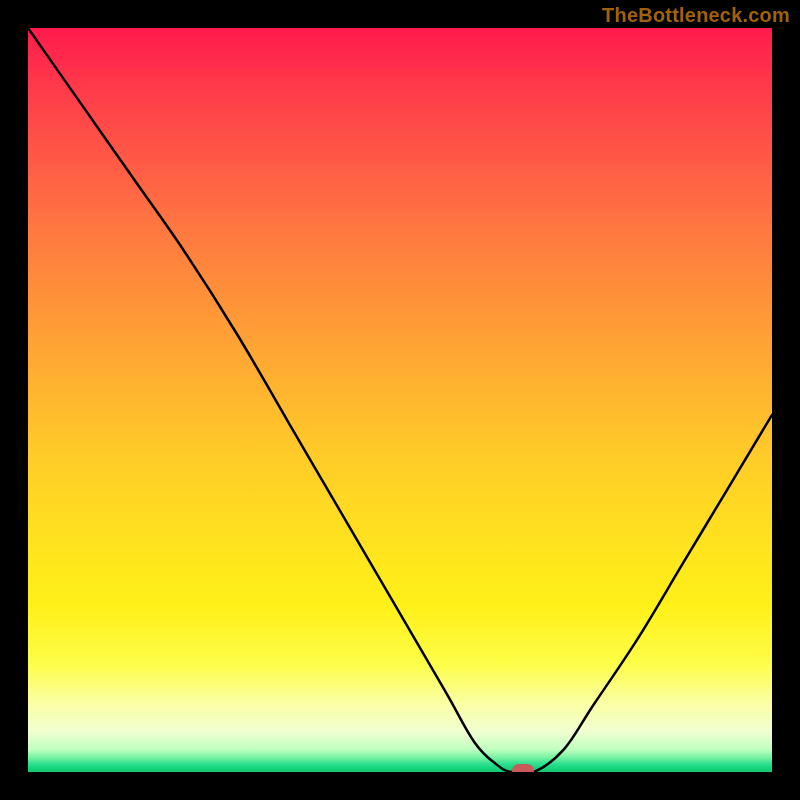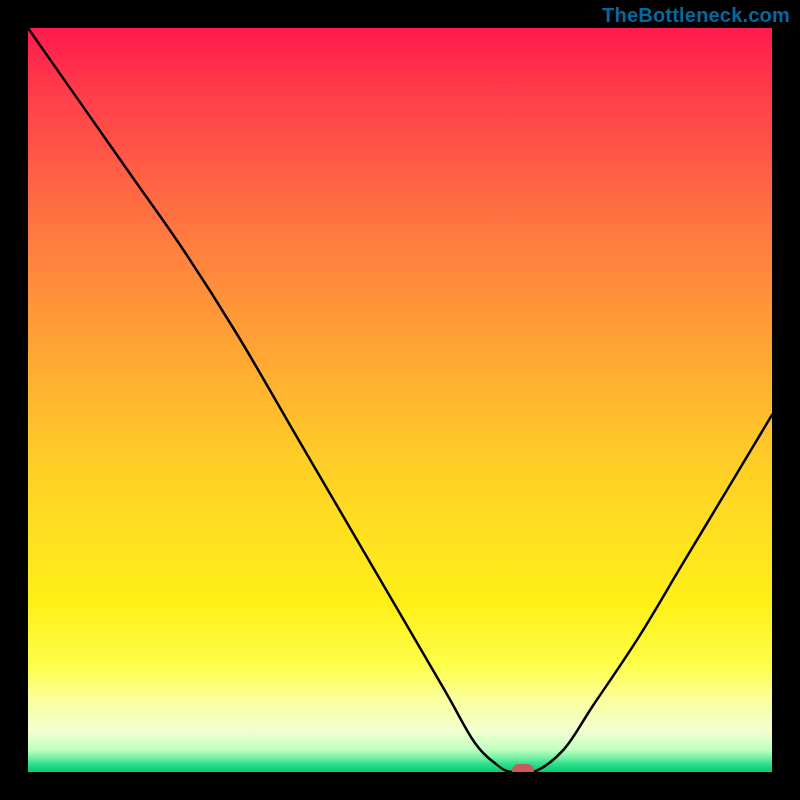--- a/index.html
+++ b/index.html
@@ -79,21 +79,21 @@
     background: #c85a5a;
     border-radius: 7px;
   }
   .watermark {
     position: absolute;
     top: 4px;
     right: 10px;
     font-family: Arial, Helvetica, sans-serif;
     font-size: 20px;
     font-weight: bold;
-    color: #0369a1;
+    color: #a16207;
     letter-spacing: 0.2px;
     user-select: none;
   }
 </style>
 </head>
 <body>
 
 <div class="frame">
   <div class="plot">
     <div class="gradient"></div>

